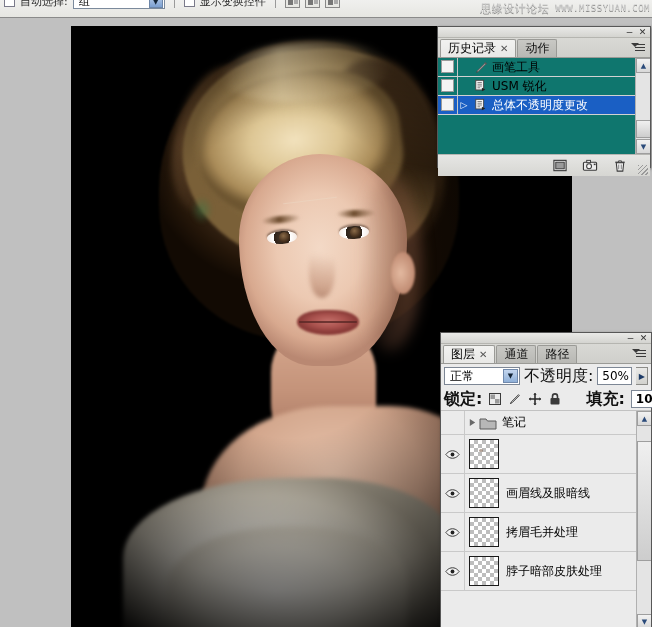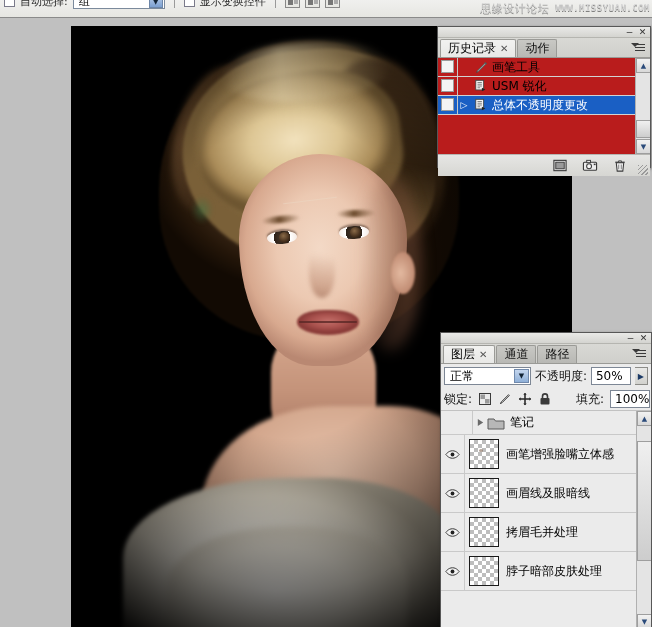--- a/index.html
+++ b/index.html
@@ -205,21 +205,21 @@
 
   
   .watermark {
     position: absolute; right: 2px; top: 0px; height: 16px;
     display: flex; align-items: center; gap: 6px;
     color: #d8d8d8; font-size: 10px; letter-spacing: .5px;
     text-shadow: 0 1px 0 rgba(0,0,0,.45);
     z-index: 30; pointer-events: none;
   }
   .watermark .cn { font-size: 11px; color: #cfcfcf; }
-  .watermark .url { font-family: "DejaVu Sans Mono", monospace; font-size: 9px; font-weight: bold; }
+  .watermark .url { font-family: "DejaVu Sans Mono", monospace; font-size: 9px; }
 
   
   .panel {
     position: absolute;
     background: #ebebeb;
     border: 1px solid #575757;
     box-shadow: 1px 1px 3px rgba(0,0,0,.35);
     z-index: 20;
   }
   .panel-titlebar {
@@ -264,21 +264,21 @@
   .panel-menu i { display: block; height: 1px; background: #3a3a3a; width: 10px; }
   .panel-menu::before {
     content: ""; position: absolute; left: 0px; top: 2px;
     border-left: 4px solid transparent; border-right: 4px solid transparent;
     border-top: 4px solid #3a3a3a;
   }
 
   
   #history-panel { left: 437px; top: 26px; width: 214px; height: 142px; }
   .hist-list {
-    position: relative; height: 96px; background: #b91c1c; overflow: hidden;
+    position: relative; height: 96px; background: #0f766e; overflow: hidden;
     display: flex; flex-direction: column;
   }
   .hist-row {
     height: 19px; display: flex; align-items: center;
     border-bottom: 1px solid #d2d2d2;
     padding-right: 16px; cursor: pointer;
   }
   .hist-row.active { background: #1a5fc4; color: #fff; }
   .hist-snapbox {
     width: 20px; height: 18px; flex: none;
@@ -334,46 +334,47 @@
     border: 1px solid #7d8795; display: flex; align-items: center;
     padding-left: 5px; font-size: 12px; position: relative; cursor: pointer;
   }
   .combo .cb-arrow {
     position: absolute; right: 1px; top: 1px; width: 15px; height: 14px;
     background: linear-gradient(#c4d6ee, #8fb0d8);
     border: 1px solid #7089ac; display: flex;
     align-items: center; justify-content: center;
     font-size: 7px; color: #123;
   }
-  .mini-label { font-size: 12px; color: #111; white-space: nowrap; }
+  .mini-label { font-size: 16px; color: #111; white-space: nowrap; }
   .numfield {
     height: 18px; width: 42px; background: #fff; border: 1px solid #7d8795;
     display: flex; align-items: center; padding-left: 4px; font-size: 12px;
   }
   .spin {
     width: 14px; height: 18px; background: linear-gradient(#e9e9e7, #d2d2ce);
     border: 1px solid #8c8c88; border-left: none;
     display: flex; align-items: center; justify-content: center;
     font-size: 8px; color: #1c3a66; cursor: pointer;
   }
   .lay-row-lock {
     height: 23px; display: flex; align-items: center; gap: 6px;
     padding: 0 3px; background: #ebebeb;
     border-bottom: 1px solid #c2c2c2;
+    font-weight: bold;
   }
   .lock-ico { width: 14px; height: 14px; cursor: pointer; }
   .layer-list {
     position: relative; background: #ebebeb; height: 218px; overflow: hidden;
   }
   .layer-row {
     height: 39px; display: flex; align-items: center;
     border-bottom: 1px solid #c9c9c9; padding-right: 16px;
     cursor: pointer;
   }
-  .layer-row.group { height: 24px; padding-left: 8px; }
+  .layer-row.group { height: 24px; }
   .layer-row.active { background: #1a5fc4; color: #fff; }
   .eye-cell {
     width: 24px; height: 100%; flex: none;
     display: flex; align-items: center; justify-content: center;
     border-right: 1px solid #c9c9c9;
     background: #ebebeb;
   }
   .layer-row.active .eye-cell { background: #ebebeb; }
   .disc-tri {
     width: 14px; flex: none; display: flex; align-items: center;
@@ -665,21 +666,20 @@
       <div class="layer-row">
         <span class="eye-cell">
           <svg class="eye-svg" viewBox="0 0 18 12">
               <path d="M1 6s3-4.5 8-4.5S17 6 17 6s-3 4.5-8 4.5S1 6 1 6z" fill="#f2f2f2" stroke="#2a2a2a" stroke-width="1.1"></path>
               <circle cx="9" cy="6" r="2.3" fill="#222"></circle>
             </svg>
         </span>
         <span class="thumb">
             <span class="dots"></span>
           </span>
-        <span class="layer-name">画笔增强脸嘴立体感</span>
       </div>
 
       <div class="layer-row">
         <span class="eye-cell">
           <svg class="eye-svg" viewBox="0 0 18 12">
               <path d="M1 6s3-4.5 8-4.5S17 6 17 6s-3 4.5-8 4.5S1 6 1 6z" fill="#f2f2f2" stroke="#2a2a2a" stroke-width="1.1"></path>
               <circle cx="9" cy="6" r="2.3" fill="#222"></circle>
             </svg>
         </span>
         <span class="thumb"></span>

